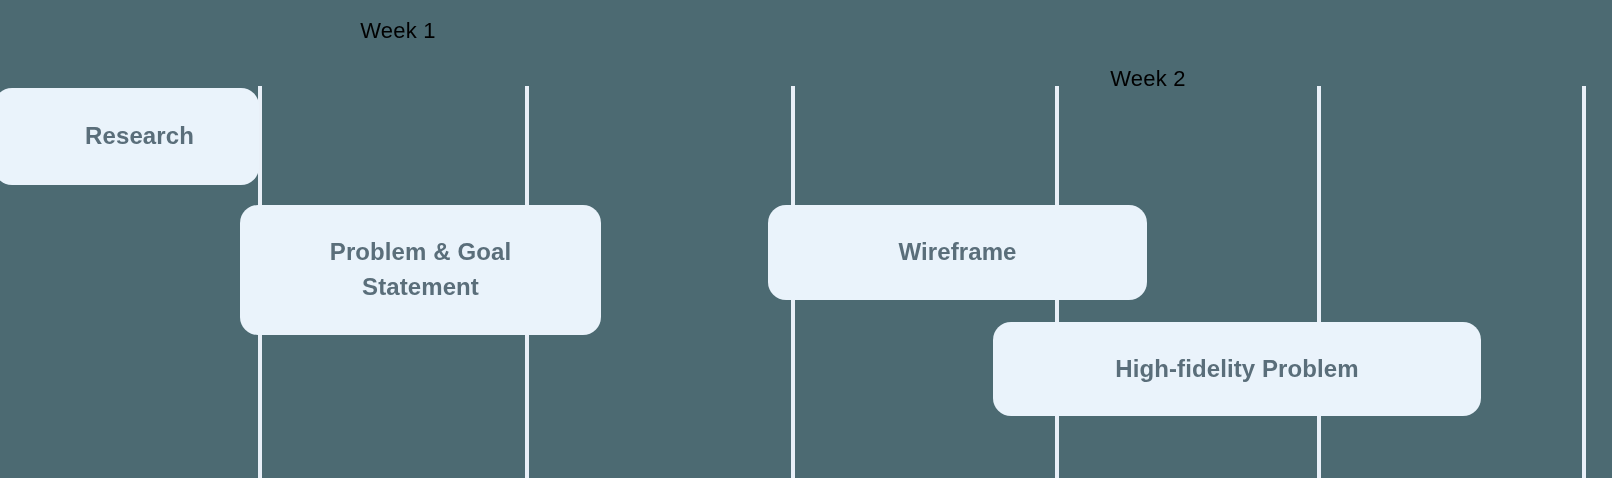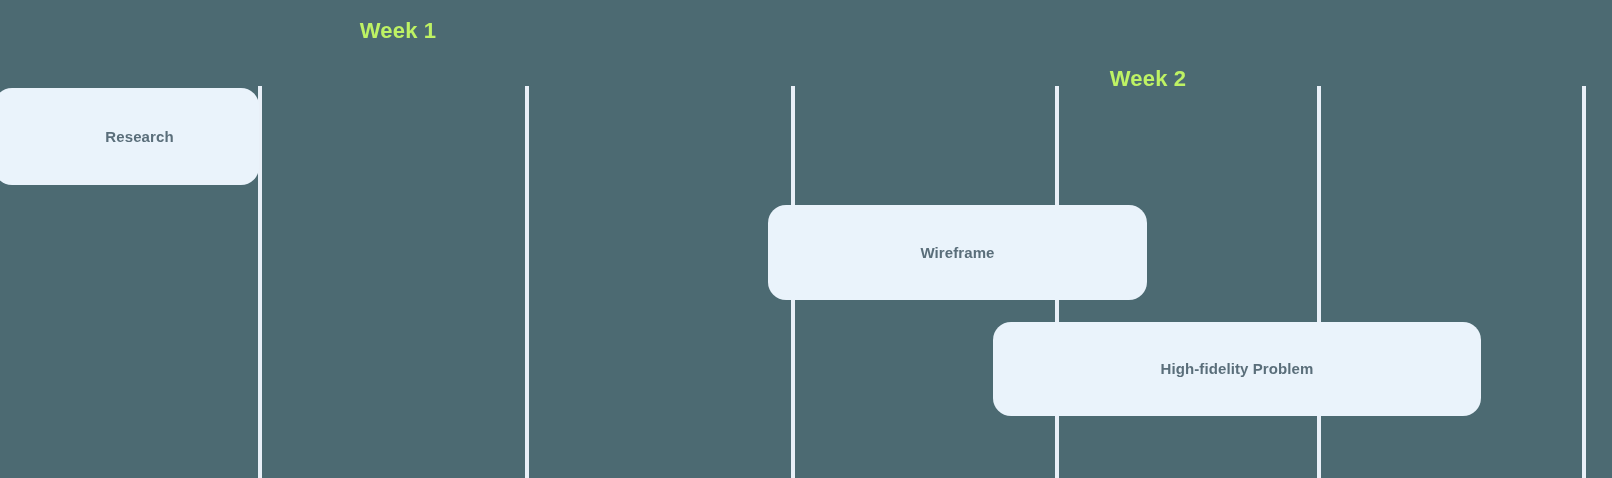--- a/index.html
+++ b/index.html
@@ -20,37 +20,37 @@
     width: 4px;
     background: #e9f0f8;
     top: 86px;
     bottom: 0;
   }
   .week-label {
     position: absolute;
     top: 18px;
     transform: translateX(-50%);
     font-size: 22px;
-    font-weight: bold;
-    color: #bef264;
+    font-weight: normal;
+    color: #000000;
     letter-spacing: 0.2px;
     white-space: nowrap;
   }
   .bar {
     position: absolute;
     background: #eaf3fb;
     border-radius: 18px;
     display: flex;
     align-items: center;
     justify-content: center;
     box-sizing: border-box;
     padding: 4px 14px;
   }
   .bar-label {
-    font-size: 15px;
+    font-size: 24px;
     font-weight: bold;
     color: #5a6e7a;
     text-align: center;
     line-height: 1.45;
     letter-spacing: 0.1px;
     white-space: pre-line;
   }
 </style>
 </head>
 <body>
@@ -64,20 +64,24 @@
   <div class="gridline" style="left:1317px;"></div>
   <div class="gridline" style="left:1582px;"></div>
 
   <div class="week-label" style="left:398px;">Week 1</div>
   <div class="week-label" style="left:1148px;margin-top:48px;">Week 2</div>
 
   <div class="bar" style="left:-6px; top:88px; width:265px; height:97px;">
     <span class="bar-label" style="margin-left:26px;">Research</span>
   </div>
 
+  <div class="bar" style="left:240px; top:205px; width:361px; height:130px;">
+    <span class="bar-label">Problem &amp; Goal
+Statement</span>
+  </div>
 
   <div class="bar" style="left:768px; top:205px; width:379px; height:95px;">
     <span class="bar-label">Wireframe</span>
   </div>
 
   <div class="bar" style="left:993px; top:322px; width:488px; height:94px;">
     <span class="bar-label">High-fidelity Problem</span>
   </div>
 
 </div>

